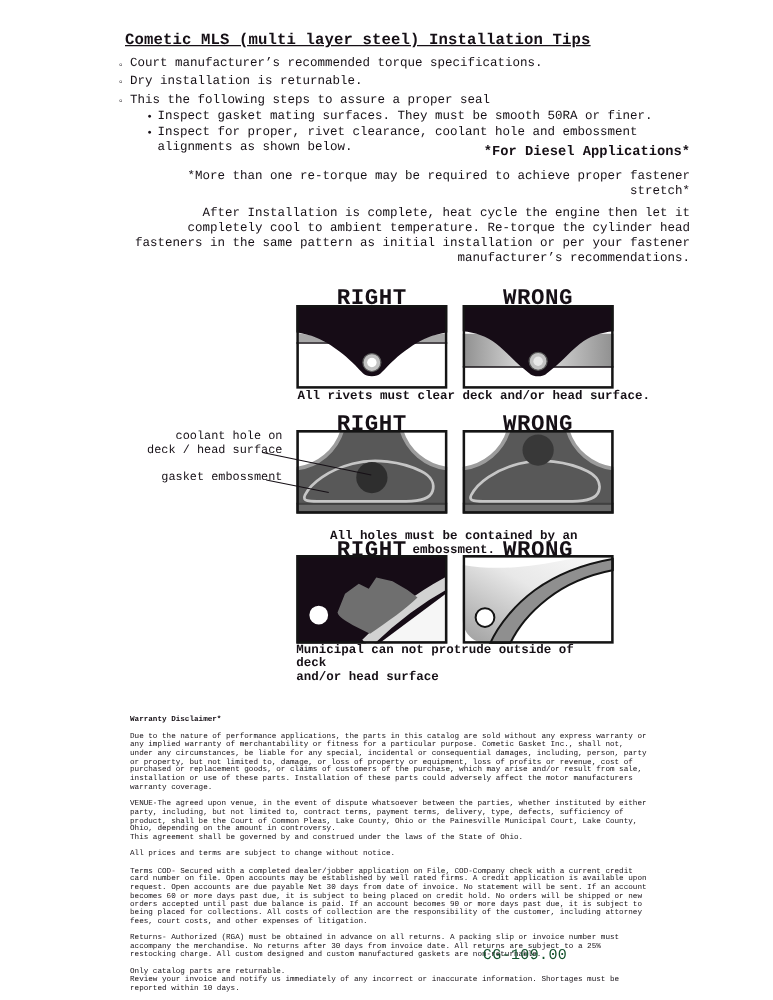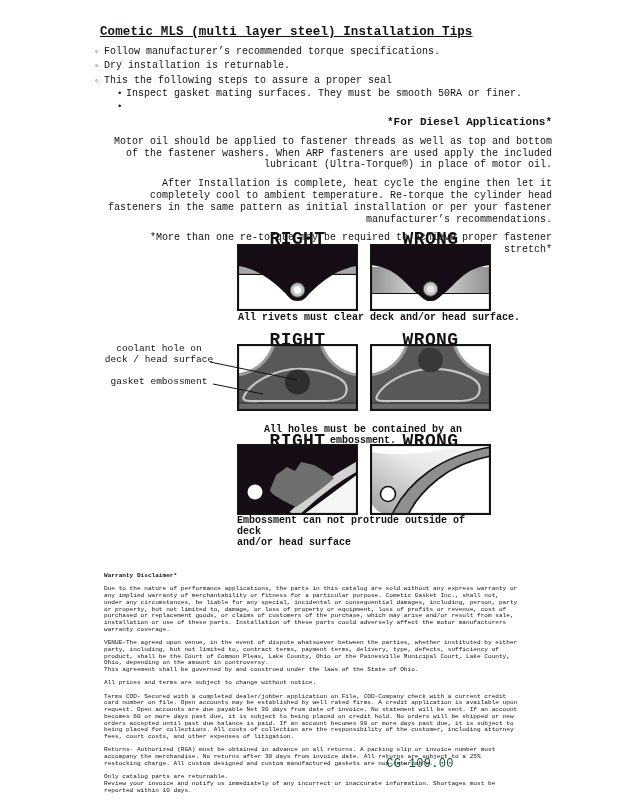--- a/index.html
+++ b/index.html
@@ -17,61 +17,61 @@
   .sb { display:flex; line-height:12.4px; padding-left:23px; }
   .sb .mk { flex:0 0 9px; font-size:9px; }
   .diesel { position:absolute; left:100px; top:117px; width:452px; font-size:10px; line-height:11.8px;text-align:right; }
   .diesel .h { font-size:11px; font-weight:bold; margin:0 0 7px 0; }
   .diesel p  { margin:0 0 7px 0; }
   .dg-header { position:absolute; width:121px; text-align:center; font-size:18px; font-weight:bold; letter-spacing:0.4px; }
   .dg-box { position:absolute; width:121px; }
   .dg-box svg { display:block; }
   .dg-caption { position:absolute; font-size:10px; font-weight:bold; white-space:pre-line; line-height:10.8px; }
   .dg-caption.center { text-align:center; }
-  .dg-label { position:absolute; left:104px; width:110px; text-align:center; font-size:9.5px; line-height:10.5px; white-space:pre-line; }
+  .dg-label { position:absolute; left:116px; width:110px; text-align:right; font-size:9.5px; line-height:10.5px; white-space:pre-line; }
   .leader { position:absolute; left:205px; top:350px; z-index:5; }
   .legal { position:absolute; left:104px; top:573px; width:414px; font-size:6.1px; line-height:6.75px; }
   .legal .h { font-weight:bold; margin:0 0 6.5px 0; }
   .legal p { margin:0 0 6.5px 0; white-space:pre-line; }
   .pagenum { position:absolute; left:320px; top:757px; width:200px; text-align:center; font-size:12px; color:#14532d; letter-spacing:0.3px; }
 </style>
 </head>
 <body>
 
 <div class="page">
 
   <div class="title">Cometic MLS (multi layer steel) Installation Tips</div>
 
   <div class="bullets">
     <div class="b">
       <span class="mk">◦</span>
-      <span>Follow manufacturer’s recommended torque specifications.</span>
+      <span>Court manufacturer’s recommended torque specifications.</span>
     </div>
     <div class="b">
       <span class="mk">◦</span>
       <span>Dry installation is returnable.</span>
     </div>
     <div class="b">
       <span class="mk">◦</span>
       <span>This the following steps to assure a proper seal</span>
     </div>
     <div class="sb">
       <span class="mk">•</span>
       <span>Inspect gasket mating surfaces.  They must be smooth 50RA or finer.</span>
     </div>
     <div class="sb">
       <span class="mk">•</span>
+      <span>Inspect for proper, rivet clearance, coolant hole and embossment alignments as shown below.</span>
     </div>
   </div>
 
   <div class="diesel">
     <div class="h">*For Diesel Applications*</div>
-    <p>Motor oil should be applied to fastener threads as well as top and bottom of the fastener washers. When ARP fasteners are used apply the included lubricant (Ultra-Torque®) in place of motor oil.</p>
+    <p>*More than one re-torque may be required to achieve proper fastener stretch*</p>
     <p>After Installation is complete, heat cycle the engine then let it completely cool to ambient temperature. Re-torque the cylinder head fasteners in the same pattern as initial installation or per your fastener manufacturer’s recommendations.</p>
-    <p>*More than one re-torque may be required to achieve proper fastener stretch*</p>
   </div>
 
   <div class="dg-header" style="left:237px; top:229px;">RIGHT</div>
   <div class="dg-header" style="left:370px; top:229px;">WRONG</div>
 
   <div class="dg-box" style="left:237px; top:244px;">
     <svg width="121" height="67" viewBox="0 0 121 67">
       <rect x="0" y="0" width="121" height="67" fill="#ffffff"></rect>
       <polygon points="2,29.8 44,29.8 2,22.5" fill="#a8a8a8"></polygon>
       <polygon points="119,29.8 77,29.8 119,22.5" fill="#a8a8a8"></polygon>
@@ -173,21 +173,21 @@
         </linearGradient>
       </defs>
       <rect x="0" y="0" width="121" height="71" fill="#ffffff"></rect>
       <path d="M0,8 C28,13 58,9 82,4 C96,1 110,0 121,0 V5 C104,10 88,18 73,30 C58,42 46,57 39,71 H22 C8,71 0,62 0,50 Z" fill="url(#g2)"></path>
       <path d="M22,71 C29,55 43,39 58,28 C76,15 98,7 121,3 V12 C100,16 82,24 68,35 C54,46 44,58 38,71 Z" fill="#8f8f8f" stroke="#141414" stroke-width="1.6"></path>
       <circle cx="18" cy="50" r="7.5" fill="#ffffff" stroke="#141414" stroke-width="1.6"></circle>
       <rect x="1" y="1" width="119" height="69" fill="none" stroke="#141414" stroke-width="2.2"></rect>
     </svg>
   </div>
 
-  <div class="dg-caption" style="left:237px; top:516px; width:240px;">Embossment can not protrude outside of deck
+  <div class="dg-caption" style="left:237px; top:516px; width:240px;">Municipal can not protrude outside of deck
 and/or head surface</div>
 
   <div class="legal">
     <div class="h">Warranty Disclaimer*</div>
     <p>Due to the nature of performance applications, the parts in this catalog are sold without any express warranty or any implied warranty of merchantability or fitness for a particular purpose.  Cometic Gasket Inc., shall not, under any circumstances, be liable for any special, incidental or consequential damages, including, person, party or property, but not limited to, damage, or loss of property or equipment, loss of profits or revenue, cost of purchased or replacement goods, or claims of customers of the purchase, which may arise and/or result from sale, installation or use of these parts.  Installation of these parts could adversely affect the motor manufacturers warranty coverage.</p>
     <p>VENUE-The agreed upon venue, in the event of dispute whatsoever between the parties, whether instituted by either party, including, but not limited to, contract terms, payment terms, delivery, type, defects, sufficiency of product, shall be the Court of Common Pleas, Lake County, Ohio or the Painesville Municipal Court, Lake County, Ohio, depending on the amount in controversy.
 This agreement shall be governed by and construed under the laws of the State of Ohio.</p>
     <p>All prices and terms are subject to change without notice.</p>
     <p>Terms COD- Secured with a completed dealer/jobber application on File, COD-Company check with a current credit card number on file.  Open accounts may be established by well rated firms.  A credit application is available upon request.  Open accounts are due payable Net 30 days from date of invoice.  No statement will be sent.  If an account becomes 60 or more days past due, it is subject to being placed on credit hold.  No orders will be shipped or new orders accepted until past due balance is paid.  If an account becomes 90 or more days past due, it is subject to being placed for collections.  All costs of collection are the responsibility of the customer, including attorney fees, court costs, and other expenses of litigation.</p>
     <p>Returns- Authorized (RGA) must be obtained in advance on all returns.  A packing slip or invoice number must accompany the merchandise.  No returns after 30 days from invoice date.  All returns are subject to a 25% restocking charge.  All custom designed and custom manufactured gaskets are non-returnable.</p>

